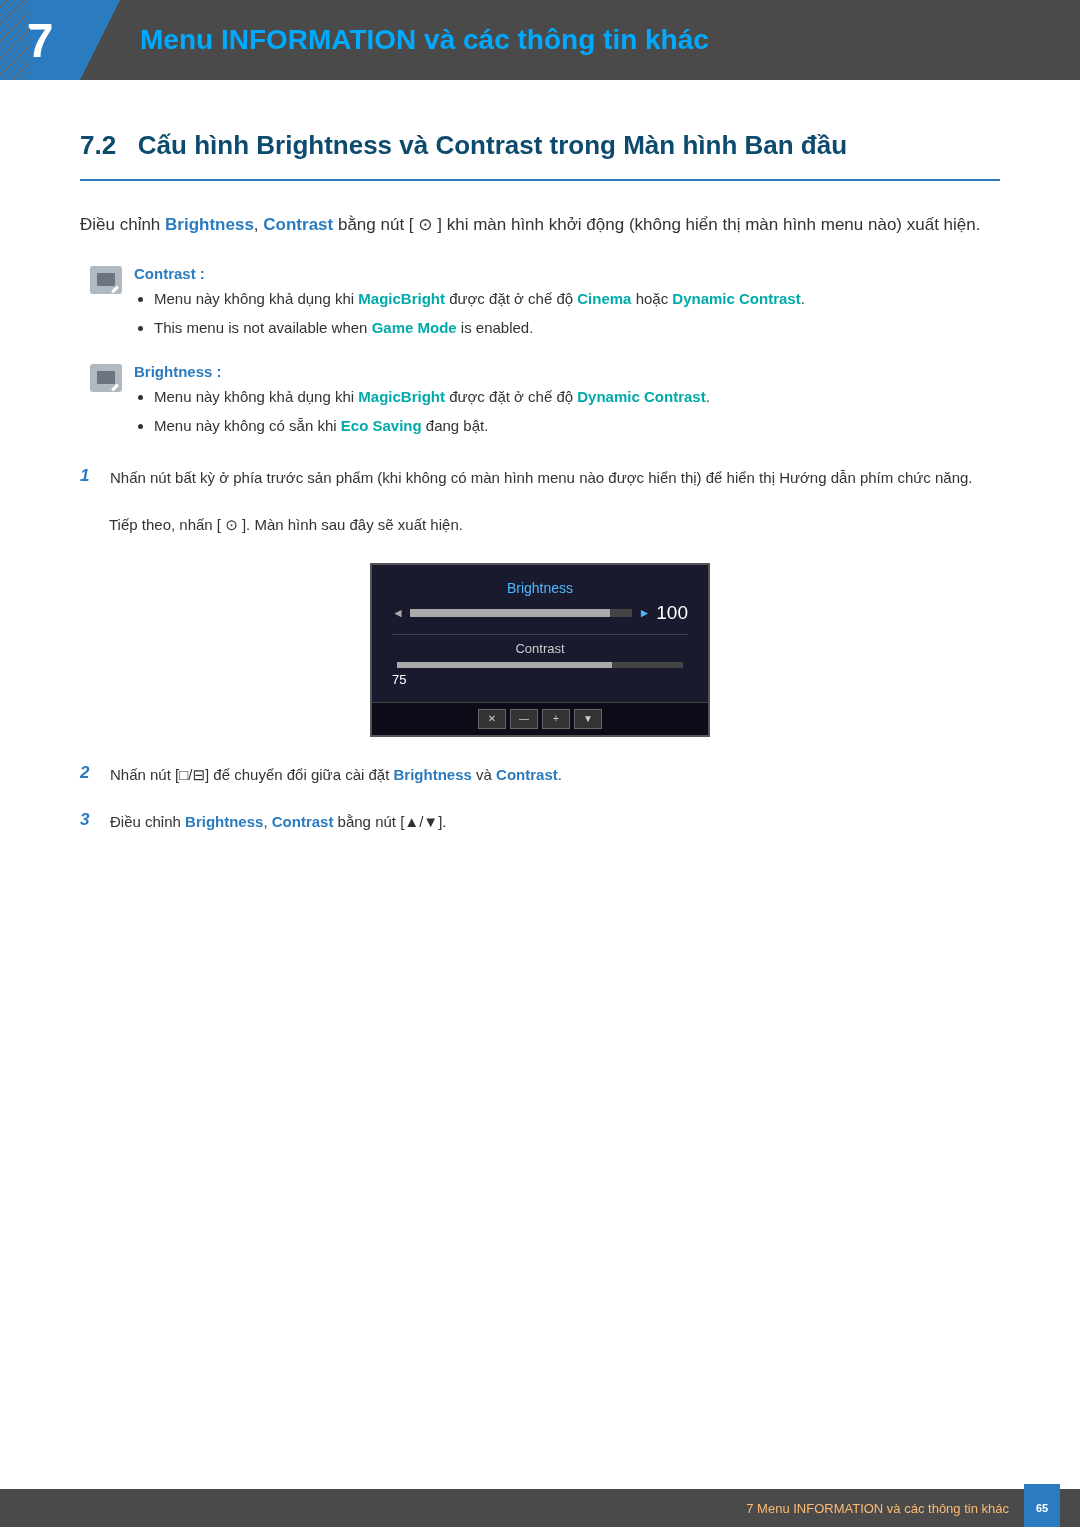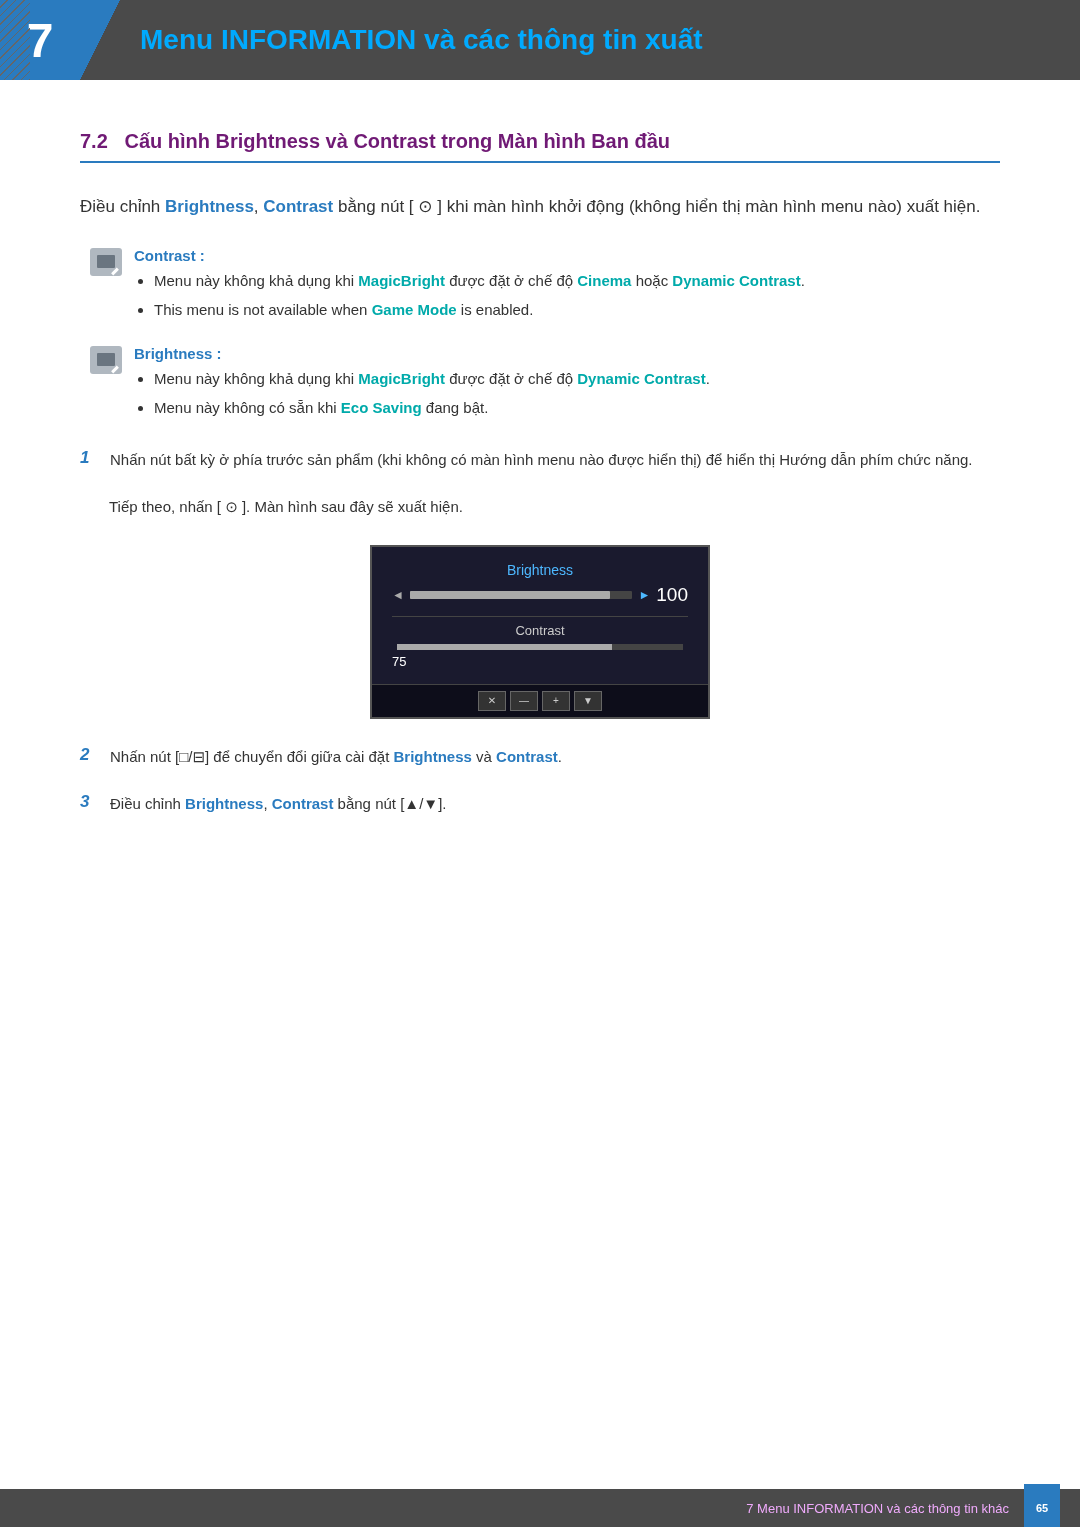--- a/index.html
+++ b/index.html
@@ -67,25 +67,25 @@
       );
     }
 
     
     .content {
       padding: 50px 80px 80px 80px;
     }
 
     
     .section-heading {
-      color: #701a75;
-      font-size: 20px;
+      color: #0c4a6e;
+      font-size: 26px;
       font-weight: bold;
       border-bottom: 2px solid #2a7bbf;
-      padding-bottom: 8px;
+      padding-bottom: 18px;
       margin-bottom: 30px;
     }
 
     
     .intro-text {
       margin-bottom: 25px;
       line-height: 1.7;
       font-size: 17px;
     }
 
@@ -309,21 +309,21 @@
       height: 38px;
       background: #4a4a4a;
       display: flex;
       align-items: center;
       justify-content: flex-end;
       padding-right: 20px;
       gap: 15px;
     }
 
     .footer-text {
-      color: #f0abfc;
+      color: #fdba74;
       font-size: 13px;
     }
 
     .footer-page {
       background: #2a7bbf;
       color: #fff;
       font-size: 11px;
       font-weight: bold;
       width: 36px;
       height: 48px;
@@ -334,21 +334,21 @@
   </style>
 </head>
 <body>
 
 <div class="header-banner">
   <div class="header-hatch"></div>
   <div class="header-number-box">
     <span>7</span>
   </div>
   <div class="header-diagonal"></div>
-  <span class="header-title">Menu INFORMATION và các thông tin xuất</span>
+  <span class="header-title">Menu INFORMATION và các thông tin khác</span>
 </div>
 
 <div class="content">
 
   <div class="section-heading">
     <span>7.2</span>
     &nbsp;
     <span>Cấu hình Brightness và Contrast trong Màn hình Ban đầu</span>
   </div>
 

